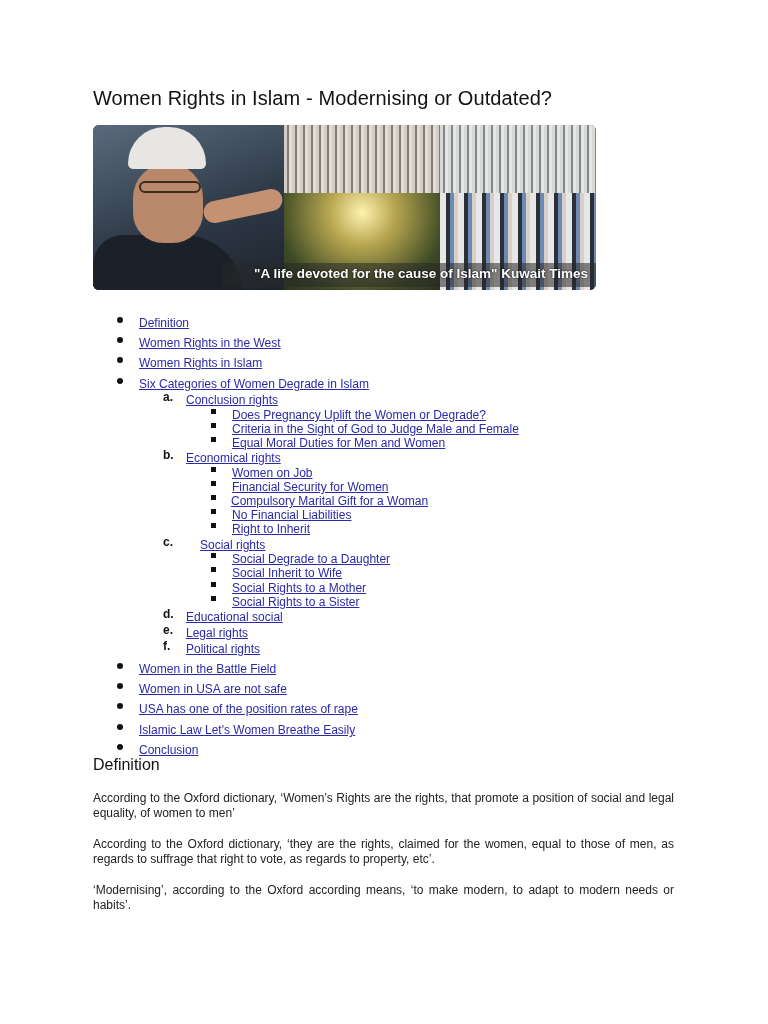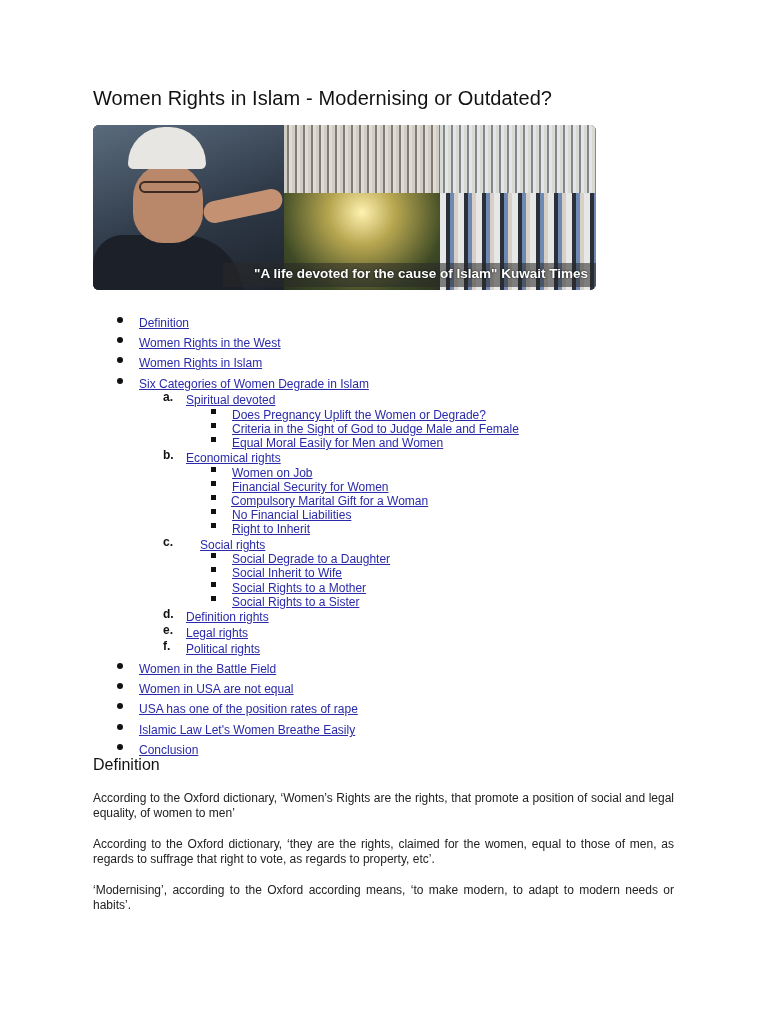--- a/index.html
+++ b/index.html
@@ -55,27 +55,27 @@
   <span class="dot" style="left:117px;top:337px"></span>
   <div class="row" style="left:139px;top:333px"><a>Women Rights in the West</a></div>
 
   <span class="dot" style="left:117px;top:357px"></span>
   <div class="row" style="left:139px;top:353px"><a>Women Rights in Islam</a></div>
 
   <span class="dot" style="left:117px;top:378px"></span>
   <div class="row" style="left:139px;top:374px"><a>Six Categories of Women Degrade in Islam</a></div>
 
   <span class="letter" style="left:163px;top:390px">a.</span>
-  <div class="row" style="left:186px;top:390px"><a>Spiritual devoted</a></div>
+  <div class="row" style="left:186px;top:390px"><a>Conclusion rights</a></div>
   <span class="sq" style="left:211px;top:409px"></span>
   <div class="row" style="left:232px;top:405px"><a>Does Pregnancy Uplift the Women or Degrade?</a></div>
   <span class="sq" style="left:211px;top:423px"></span>
   <div class="row" style="left:232px;top:419px"><a>Criteria in the Sight of God to Judge Male and Female</a></div>
   <span class="sq" style="left:211px;top:437px"></span>
-  <div class="row" style="left:232px;top:433px"><a>Equal Moral Easily for Men and Women</a></div>
+  <div class="row" style="left:232px;top:433px"><a>Equal Moral Duties for Men and Women</a></div>
 
   <span class="letter" style="left:163px;top:448px">b.</span>
   <div class="row" style="left:186px;top:448px"><a>Economical rights</a></div>
   <span class="sq" style="left:211px;top:467px"></span>
   <div class="row" style="left:232px;top:463px"><a>Women on Job</a></div>
   <span class="sq" style="left:211px;top:481px"></span>
   <div class="row" style="left:232px;top:477px"><a>Financial Security for Women</a></div>
   <span class="sq" style="left:211px;top:495px"></span>
   <div class="row" style="left:231px;top:491px"><a>Compulsory Marital Gift for a Woman</a></div>
   <span class="sq" style="left:211px;top:509px"></span>
@@ -88,30 +88,30 @@
   <span class="sq" style="left:211px;top:553px"></span>
   <div class="row" style="left:232px;top:549px"><a>Social Degrade to a Daughter</a></div>
   <span class="sq" style="left:211px;top:567px"></span>
   <div class="row" style="left:232px;top:563px"><a>Social Inherit to Wife</a></div>
   <span class="sq" style="left:211px;top:582px"></span>
   <div class="row" style="left:232px;top:578px"><a>Social Rights to a Mother</a></div>
   <span class="sq" style="left:211px;top:596px"></span>
   <div class="row" style="left:232px;top:592px"><a>Social Rights to a Sister</a></div>
 
   <span class="letter" style="left:163px;top:607px">d.</span>
-  <div class="row" style="left:186px;top:607px"><a>Definition rights</a></div>
+  <div class="row" style="left:186px;top:607px"><a>Educational social</a></div>
   <span class="letter" style="left:163px;top:623px">e.</span>
   <div class="row" style="left:186px;top:623px"><a>Legal rights</a></div>
   <span class="letter" style="left:163px;top:639px">f.</span>
   <div class="row" style="left:186px;top:639px"><a>Political rights</a></div>
 
   <span class="dot" style="left:117px;top:663px"></span>
   <div class="row" style="left:139px;top:659px"><a>Women in the Battle Field</a></div>
   <span class="dot" style="left:117px;top:683px"></span>
-  <div class="row" style="left:139px;top:679px"><a>Women in USA are not equal</a></div>
+  <div class="row" style="left:139px;top:679px"><a>Women in USA are not safe</a></div>
   <span class="dot" style="left:117px;top:703px"></span>
   <div class="row" style="left:139px;top:699px"><a>USA has one of the position rates of rape</a></div>
   <span class="dot" style="left:117px;top:724px"></span>
   <div class="row" style="left:139px;top:720px"><a>Islamic Law Let's Women Breathe Easily</a></div>
   <span class="dot" style="left:117px;top:744px"></span>
   <div class="row" style="left:139px;top:740px"><a>Conclusion</a></div>
 </div>
 
 <h2 class="section-heading">Definition</h2>
 

